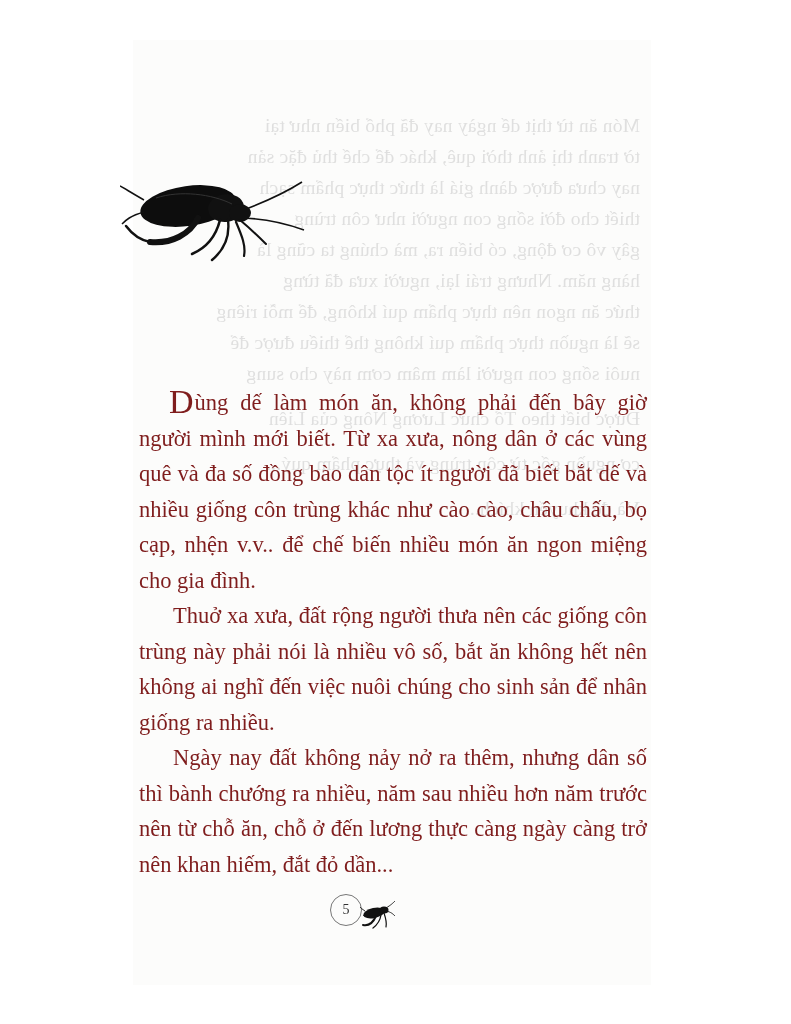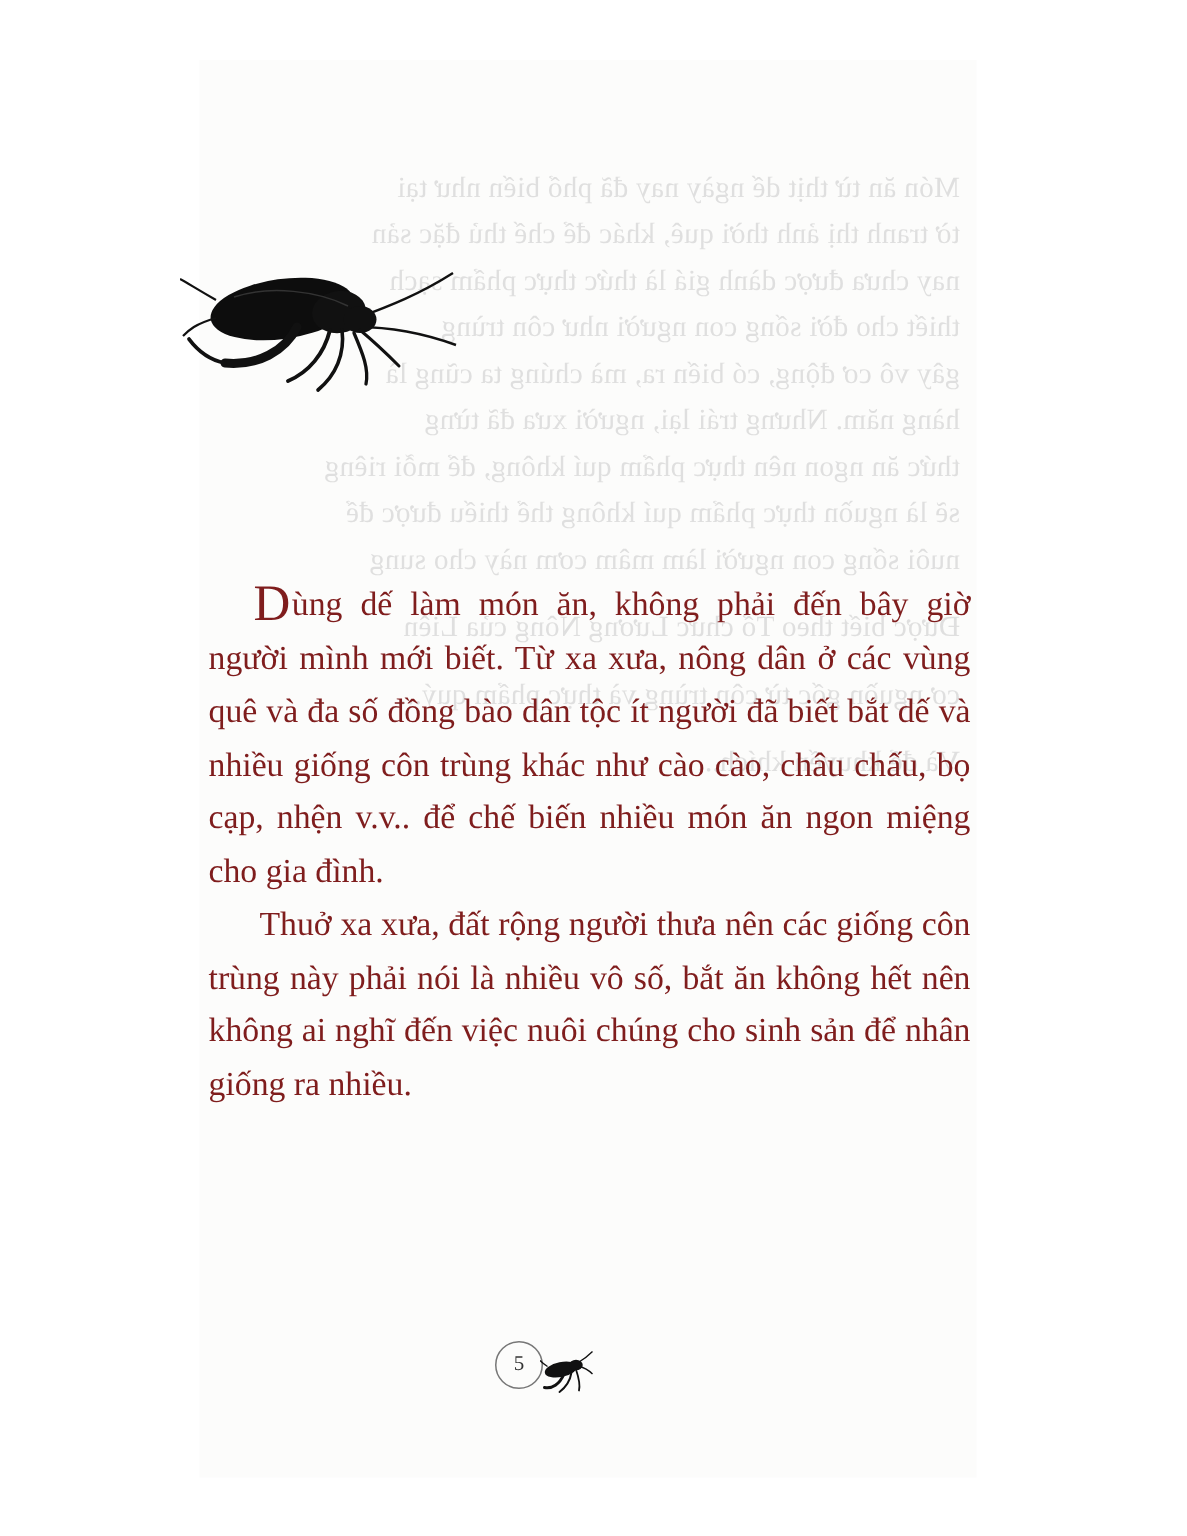--- a/index.html
+++ b/index.html
@@ -180,20 +180,21 @@
 
       <path d="M116 62 C 122 76, 126 86, 124 96" stroke="#111" stroke-width="2.2" fill="none" stroke-linecap="round"></path>
       <path d="M120 60 C 132 70, 140 78, 146 84" stroke="#111" stroke-width="2" fill="none" stroke-linecap="round"></path>
     </svg>
   </div>
 
 
   <div class="content">
     <p class="first"><span class="dropcap">D</span><span>ùng dế làm món ăn, không phải đến bây giờ người mình mới biết. Từ xa xưa, nông dân ở các vùng quê và đa số đồng bào dân tộc ít người đã biết bắt dế và nhiều giống côn trùng khác như cào cào, châu chấu, bọ cạp, nhện v.v.. để chế biến nhiều món ăn ngon miệng cho gia đình.</span></p>
     <p><span>Thuở xa xưa, đất rộng người thưa nên các giống côn trùng này phải nói là nhiều vô số, bắt ăn không hết nên không ai nghĩ đến việc nuôi chúng cho sinh sản để nhân giống ra nhiều.</span></p>
+    <p><span>Ngày nay đất không nảy nở ra thêm, nhưng dân số thì bành chướng ra nhiều, năm sau nhiều hơn năm trước nên từ chỗ ăn, chỗ ở đến lương thực càng ngày càng trở nên khan hiếm, đắt đỏ dần...</span></p>
   </div>
 
   <div class="folio">
     <div class="circle">5</div>
   </div>
   <div class="folio-cricket">
     <svg viewBox="0 0 36 32" width="36" height="32" xmlns="http://www.w3.org/2000/svg">
       <ellipse cx="14" cy="16" rx="11" ry="5" fill="#111" transform="rotate(-12 14 16)"></ellipse>
       <ellipse cx="24" cy="13" rx="4.5" ry="3.5" fill="#111"></ellipse>
       <path d="M26 11 C 31 8, 33 6, 35 4" stroke="#111" stroke-width="0.9" fill="none"></path>

